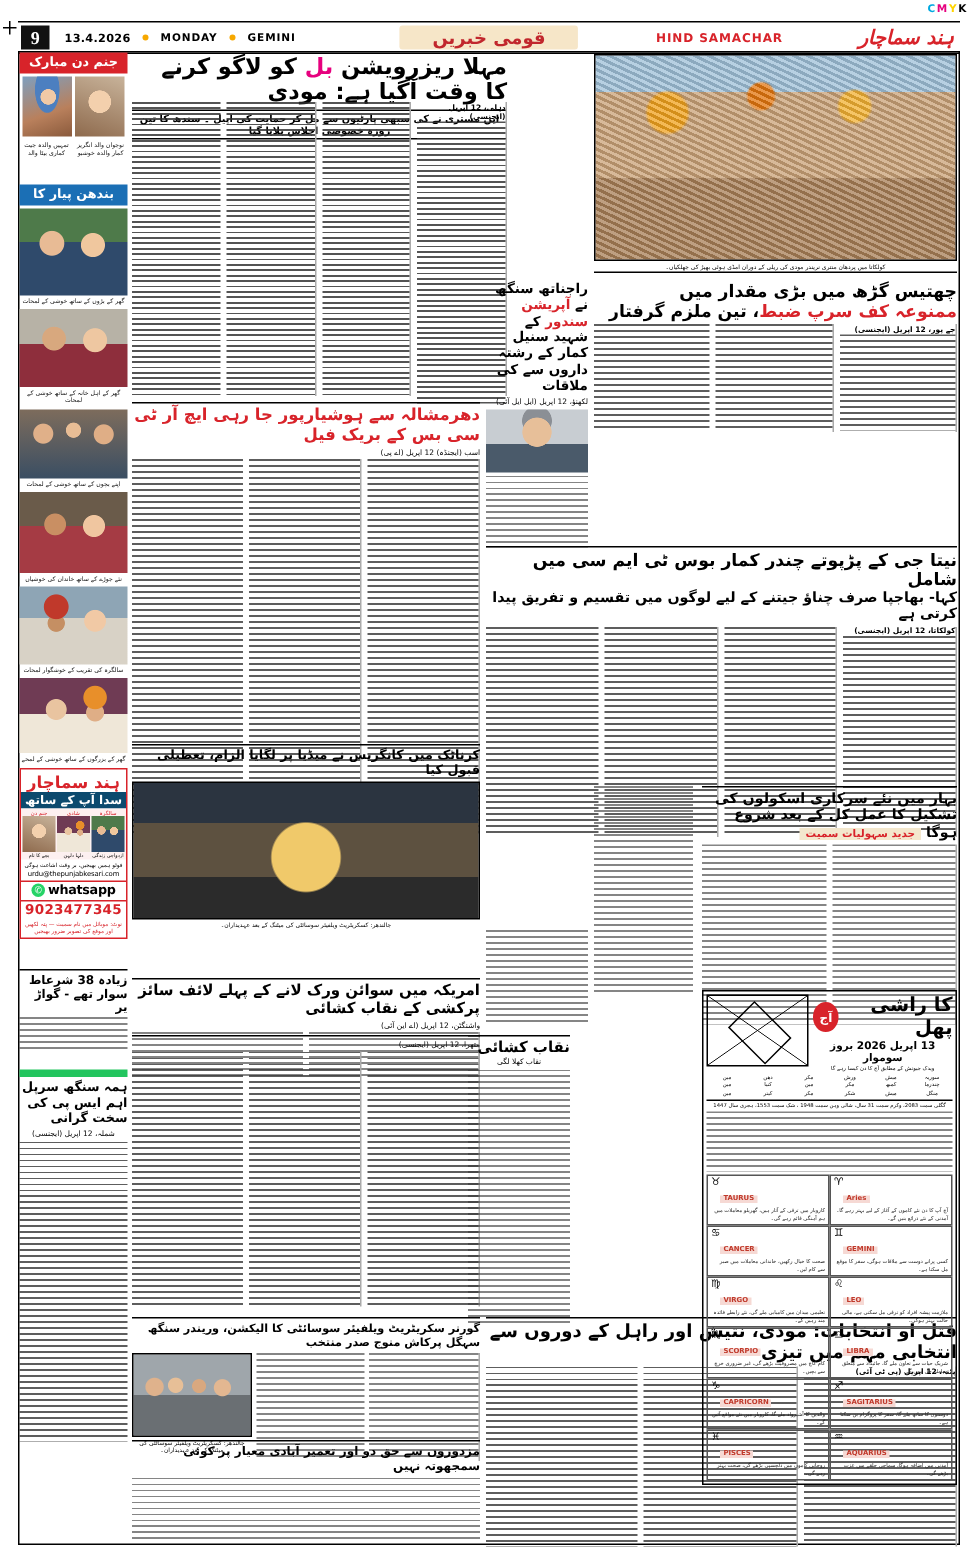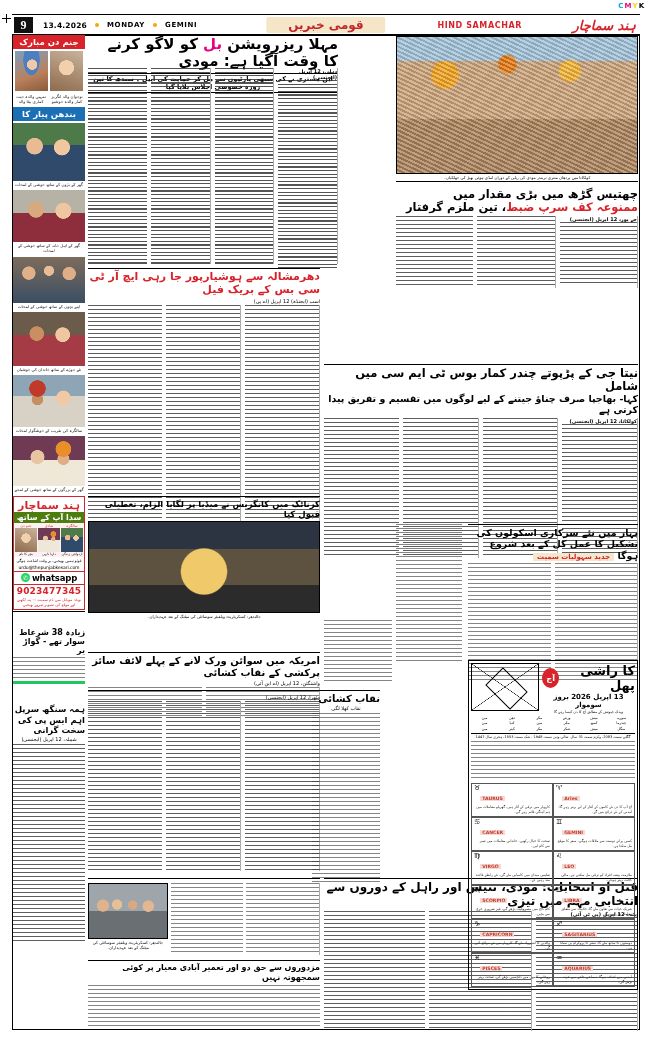--- a/index.html
+++ b/index.html
@@ -111,21 +111,21 @@
   .p-grouppress{background:
       radial-gradient(circle at 18% 40%,#dfb28c 0 8%,rgba(0,0,0,0) 9%),
       radial-gradient(circle at 36% 38%,#e7bf97 0 8%,rgba(0,0,0,0) 9%),
       radial-gradient(circle at 56% 39%,#d9a87f 0 8%,rgba(0,0,0,0) 9%),
       radial-gradient(circle at 76% 41%,#e3b791 0 8%,rgba(0,0,0,0) 9%),
       linear-gradient(180deg,#9fa6ab 0 50%,#6a6f73 50% 100%);}
 
   
   .adbox{border:1px solid #d8232a;margin-top:3px;background:#fff;}
   .ad-logo{color:#d8232a;font-size:11px;font-weight:bold;text-align:center;direction:rtl;padding-top:2px;letter-spacing:-.4px;}
-  .ad-sub{background:#4d7c0f;color:#fff;font-size:8px;font-weight:bold;text-align:center;direction:rtl;padding:1px 0;}
+  .ad-sub{background:#0c4a6e;color:#fff;font-size:8px;font-weight:bold;text-align:center;direction:rtl;padding:1px 0;}
   .ad-mail{font-size:4.6px;text-align:center;color:#000;padding:1px 0;letter-spacing:-.1px;}
   .wa-row{display:flex;align-items:center;justify-content:center;gap:2px;border-top:1px solid #d8232a;border-bottom:1px solid #d8232a;padding:1px 0;}
   .wa-ic{width:9px;height:9px;border-radius:50%;background:#25d366;color:#fff;font-size:6px;
          display:flex;align-items:center;justify-content:center;}
   .wa-tx{font-size:8.5px;font-weight:bold;letter-spacing:-.2px;}
   .wa-num{color:#d8232a;font-size:9px;font-weight:bold;text-align:center;padding:1px 0;letter-spacing:.2px;}
   .ad-note{font-size:3.8px;text-align:center;direction:rtl;color:#d8232a;padding:1px 2px;line-height:1.3;}
 
   
   .hl{direction:rtl;text-align:right;font-weight:bold;line-height:1.15;letter-spacing:-.3px;}
@@ -191,21 +191,21 @@
       </div>
       <div style="flex:1">
         <div class="ph p-baby2" style="height:40px"></div>
       </div>
     </div>
     <div style="display:flex">
       <div class="cap" style="flex:1">تمہیں والدہ جیت کماری بیٹا والد</div>
       <div class="cap" style="flex:1">نوجوان والد انگریز کمار والدہ خوشبو</div>
     </div>
 
-    <div class="side-band blue" style="margin-top:2px">بندھن پیار کا</div>
+    <div class="side-band blue" style="margin-top:18px">بندھن پیار کا</div>
 
     <div class="ph p-couple1" style="height:58px;margin-top:2px"></div>
     <div class="cap">گھر کے بڑوں کے ساتھ خوشی کے لمحات</div>
 
     <div class="ph p-couple2" style="height:52px;margin-top:2px"></div>
     <div class="cap">گھر کے اہل خانہ کے ساتھ خوشی کے لمحات</div>
 
     <div class="ph p-group" style="height:46px;margin-top:2px"></div>
     <div class="cap">اپنے بچوں کے ساتھ خوشی کے لمحات</div>
 
@@ -241,26 +241,26 @@
       <div style="font-size:3.8px;text-align:center;direction:rtl;color:#000;padding:1px">فوٹو ہمیں بھیجیں، بر وقت اشاعت ہوگی</div>
       <div class="ad-mail">urdu@thepunjabkesari.com</div>
       <div class="wa-row">
         <span class="wa-ic">✆</span>
         <span class="wa-tx">whatsapp</span>
       </div>
       <div class="wa-num">9023477345</div>
       <div class="ad-note">نوٹ: موبائل میں نام سمیت — پتہ لکھیں اور موقع کی تصویر ضرور بھیجیں</div>
     </div>
 
-    <div style="border-top:1px solid #000;margin-top:1px;padding-top:16px">
+    <div style="border-top:1px solid #000;margin-top:20px;padding-top:2px">
       <div class="hl" style="font-size:8px">زیادہ 38 شرعاط سوار تھے - گواڑ یر</div>
       <div class="faux light" style="height:24px;margin-top:2px"></div>
     </div>
 
-    <div style="border-top:3px solid #22c55e;margin-top:0;padding-top:20px">
+    <div style="border-top:5px solid #22c55e;margin-top:11px;padding-top:2px">
       <div class="hl" style="font-size:8.5px;line-height:1.2">ہمہ سنگھ سرپل اہم ایس پی کی سخت گرانی</div>
       <div class="byline" style="text-align:center;margin-top:1px">شملہ، 12 اپریل (ایجنسی)</div>
       <div class="faux" style="height:200px;margin-top:2px"></div>
     </div>
   </div>
 
   <div style="position:absolute;left:88px;top:36px;width:250px;">
     <div class="hl hl-main">
       <span>مہلا ریزرویشن </span><span class="hl-pink">بل</span><span> کو لاگو کرنے کا وقت آگیا ہے: مودی</span>
     </div>
@@ -302,20 +302,28 @@
       <div style="flex:1;border-right:.5px solid #aaa">
           <div class="faux" style="height:100%"></div>
         </div>
       <div style="flex:1;border-right:.5px solid #aaa">
         <div class="byline" style="font-weight:bold">جے پور، 12 اپریل (ایجنسی)</div>
         <div class="faux" style="height:64px"></div>
       </div>
     </div>
   </div>
 
+  <div style="position:absolute;left:324px;top:188px;width:68px;height:175px;">
+    <div class="hl" style="font-size:9px;line-height:1.2">
+      <span>راجناتھ سنگھ نے </span><span class="hl-red">آپریشن سندور</span><span> کے شہید سنیل کمار کے رشتہ داروں سے کی ملاقات</span>
+    </div>
+    <div class="byline" style="margin-top:1px">لکھنؤ، 12 اپریل (ایل ایل آئی)</div>
+    <div class="ph p-man" style="height:42px;margin-top:2px"></div>
+    <div class="faux light" style="height:48px;margin-top:2px"></div>
+  </div>
 
   <div style="position:absolute;left:88px;top:268px;width:232px;">
     <div style="border-top:1.5px solid #000;padding-top:2px"></div>
     <div class="hl hl-red" style="font-size:11px">
       <span>دھرمشالہ سے ہوشیارپور جا رہی </span><span>ایچ آر ٹی سی بس کے بریک فیل</span>
     </div>
     <div class="byline" style="text-align:right;margin-top:2px">اسب (ایجنڈہ) 12 اپریل (اے پی)</div>
     <div style="display:flex;gap:4px;margin-top:1px;height:250px">
       <div style="flex:1">
           <div class="faux" style="height:100%"></div>
@@ -433,20 +441,21 @@
         </div>
       <div style="flex:1;border-right:.5px solid #aaa">
         <div class="byline" style="font-weight:bold">پٹنہ، 12 اپریل (پی ٹی آئی)</div>
         <div class="faux" style="height:112px"></div>
       </div>
     </div>
   </div>
 
   <div style="position:absolute;left:88px;top:878px;width:232px;">
     <div style="border-top:1.5px solid #000;padding-top:2px"></div>
+    <div class="hl" style="font-size:7.5px;line-height:1.25">گورنر سکریٹریٹ ویلفیئر سوسائٹی کا الیکشن، وریندر سنگھ سہگل پرکاش منوج صدر منتخب</div>
     <div style="display:flex;gap:3px;margin-top:2px">
       <div style="flex:1.1">
         <div class="ph p-grouppress box" style="height:56px"></div>
         <div class="photo-cap">جالندھر: کسکریٹریٹ ویلفیئر سوسائٹی کی میٹنگ کے بعد عہدیداران۔</div>
       </div>
       <div style="flex:1">
           <div class="faux light" style="height:72px"></div>
         </div>
       <div style="flex:1;border-right:.5px solid #aaa">
           <div class="faux light" style="height:72px"></div>

